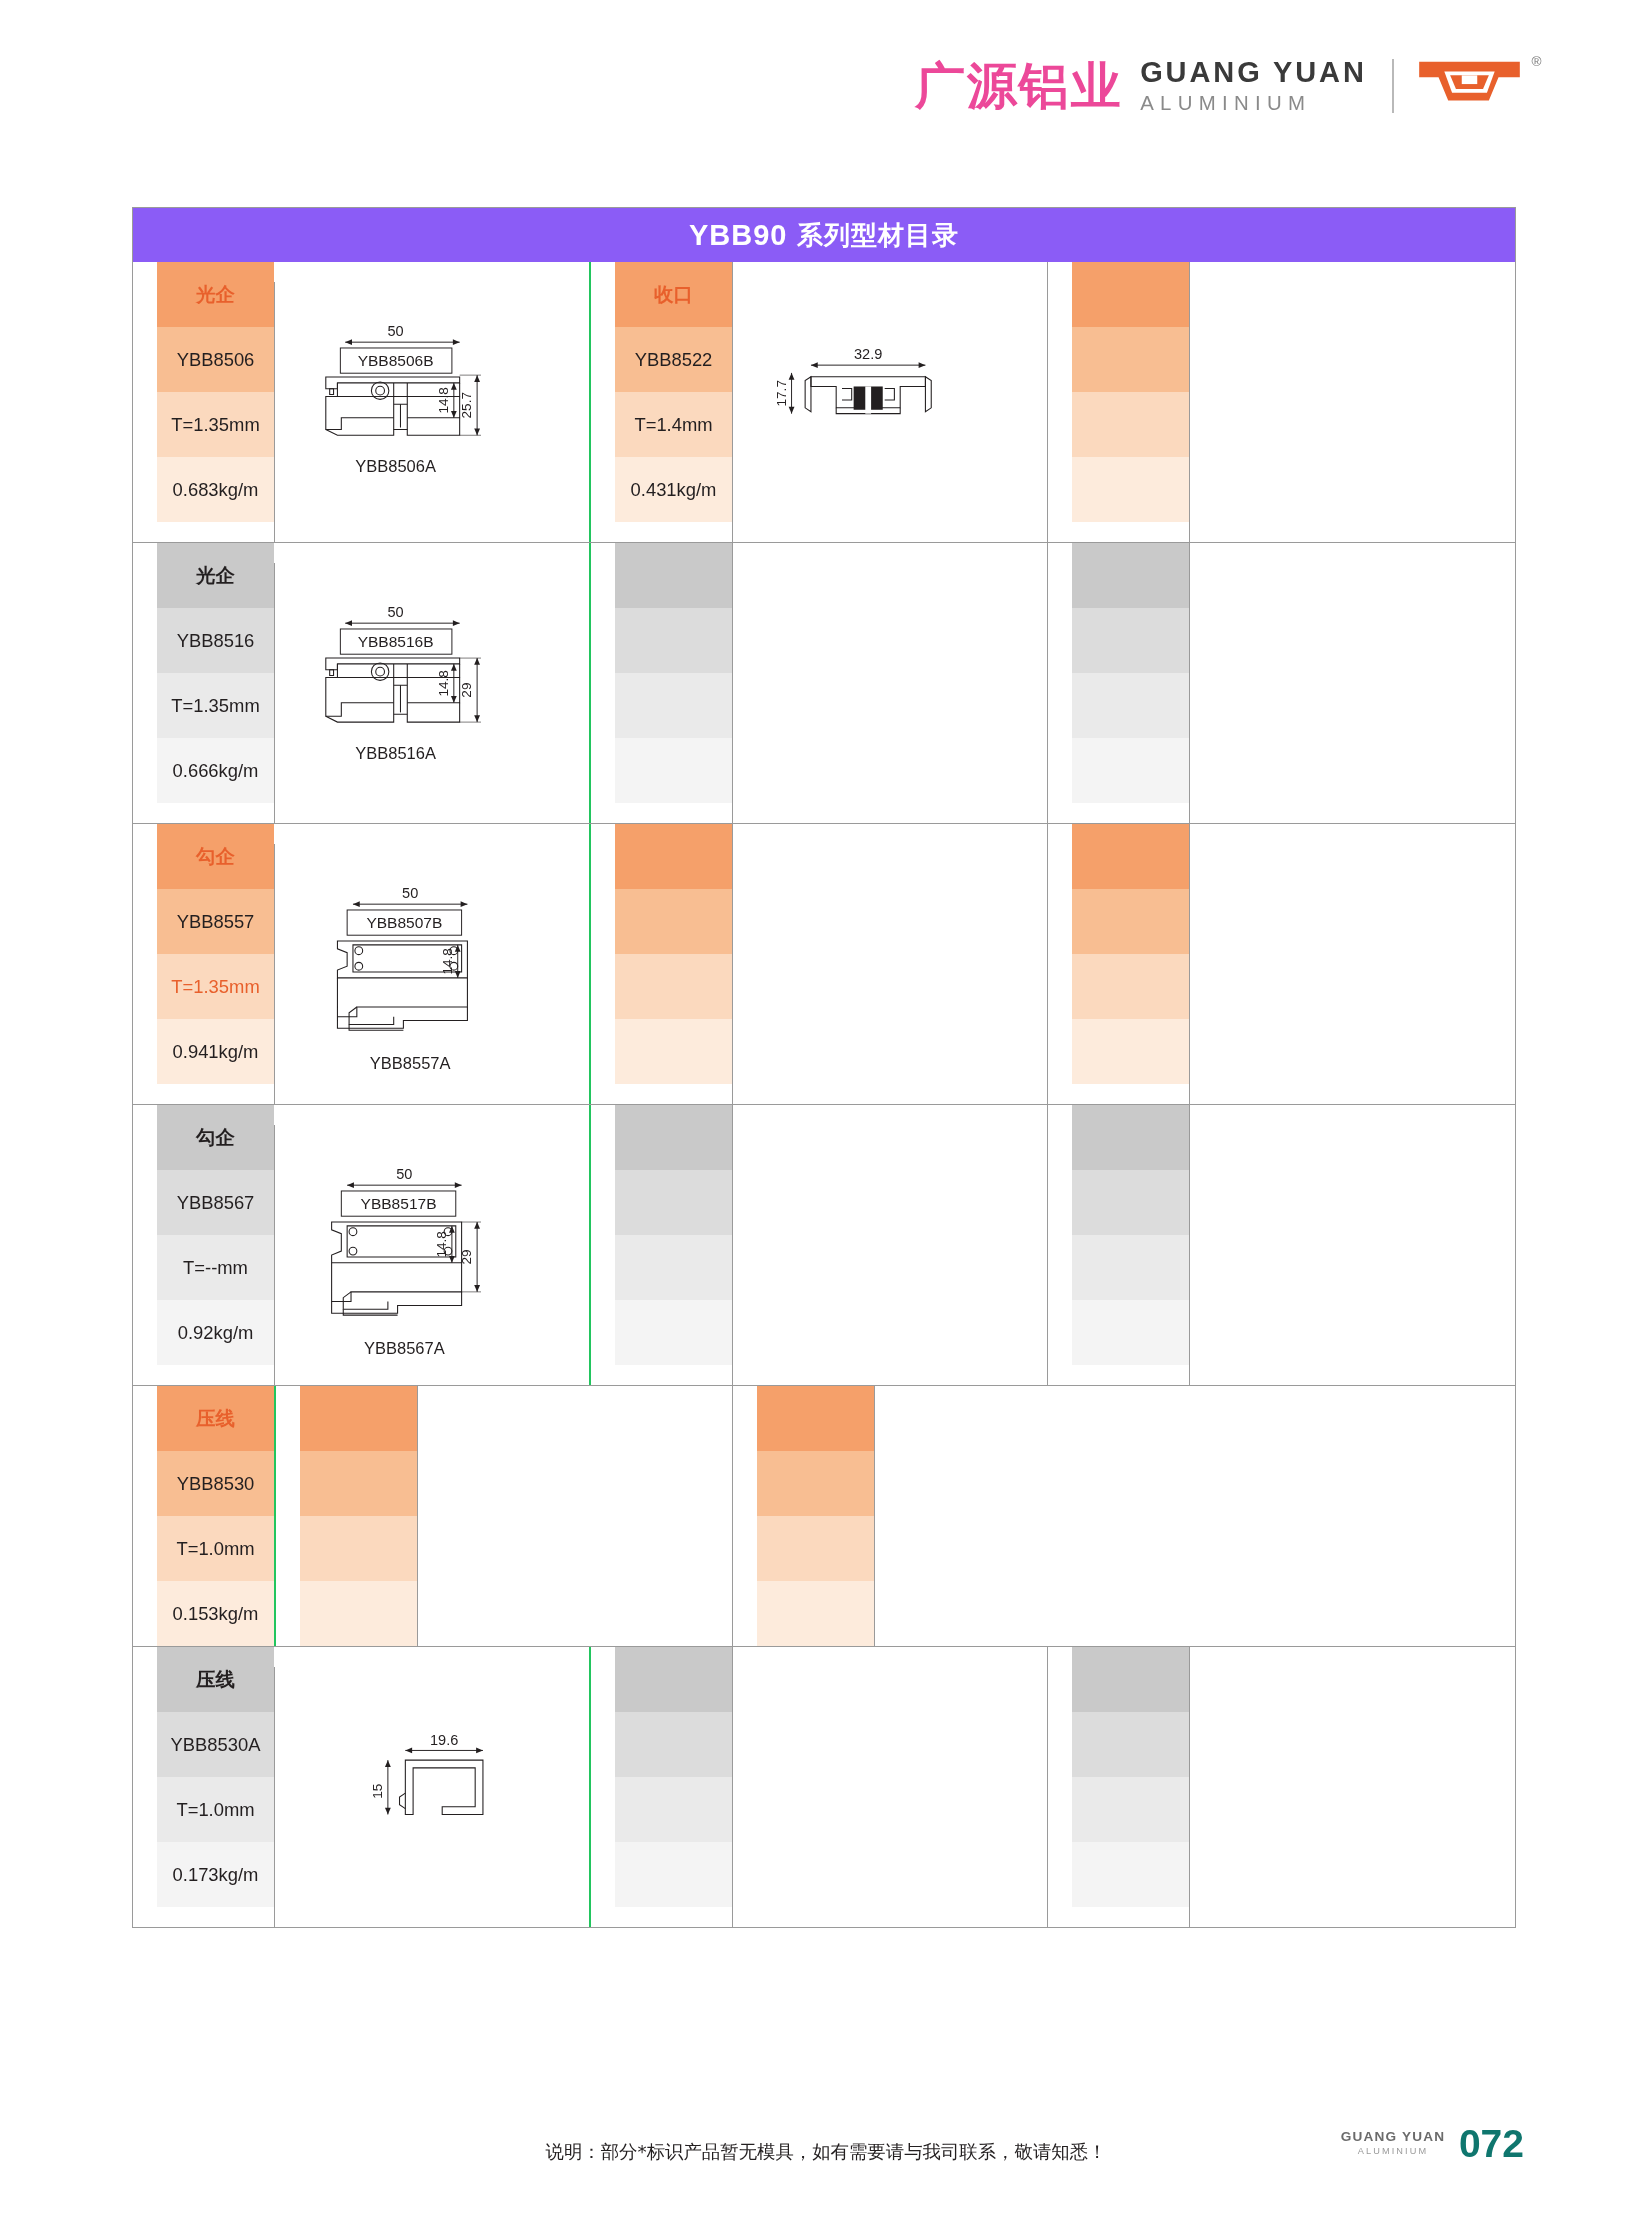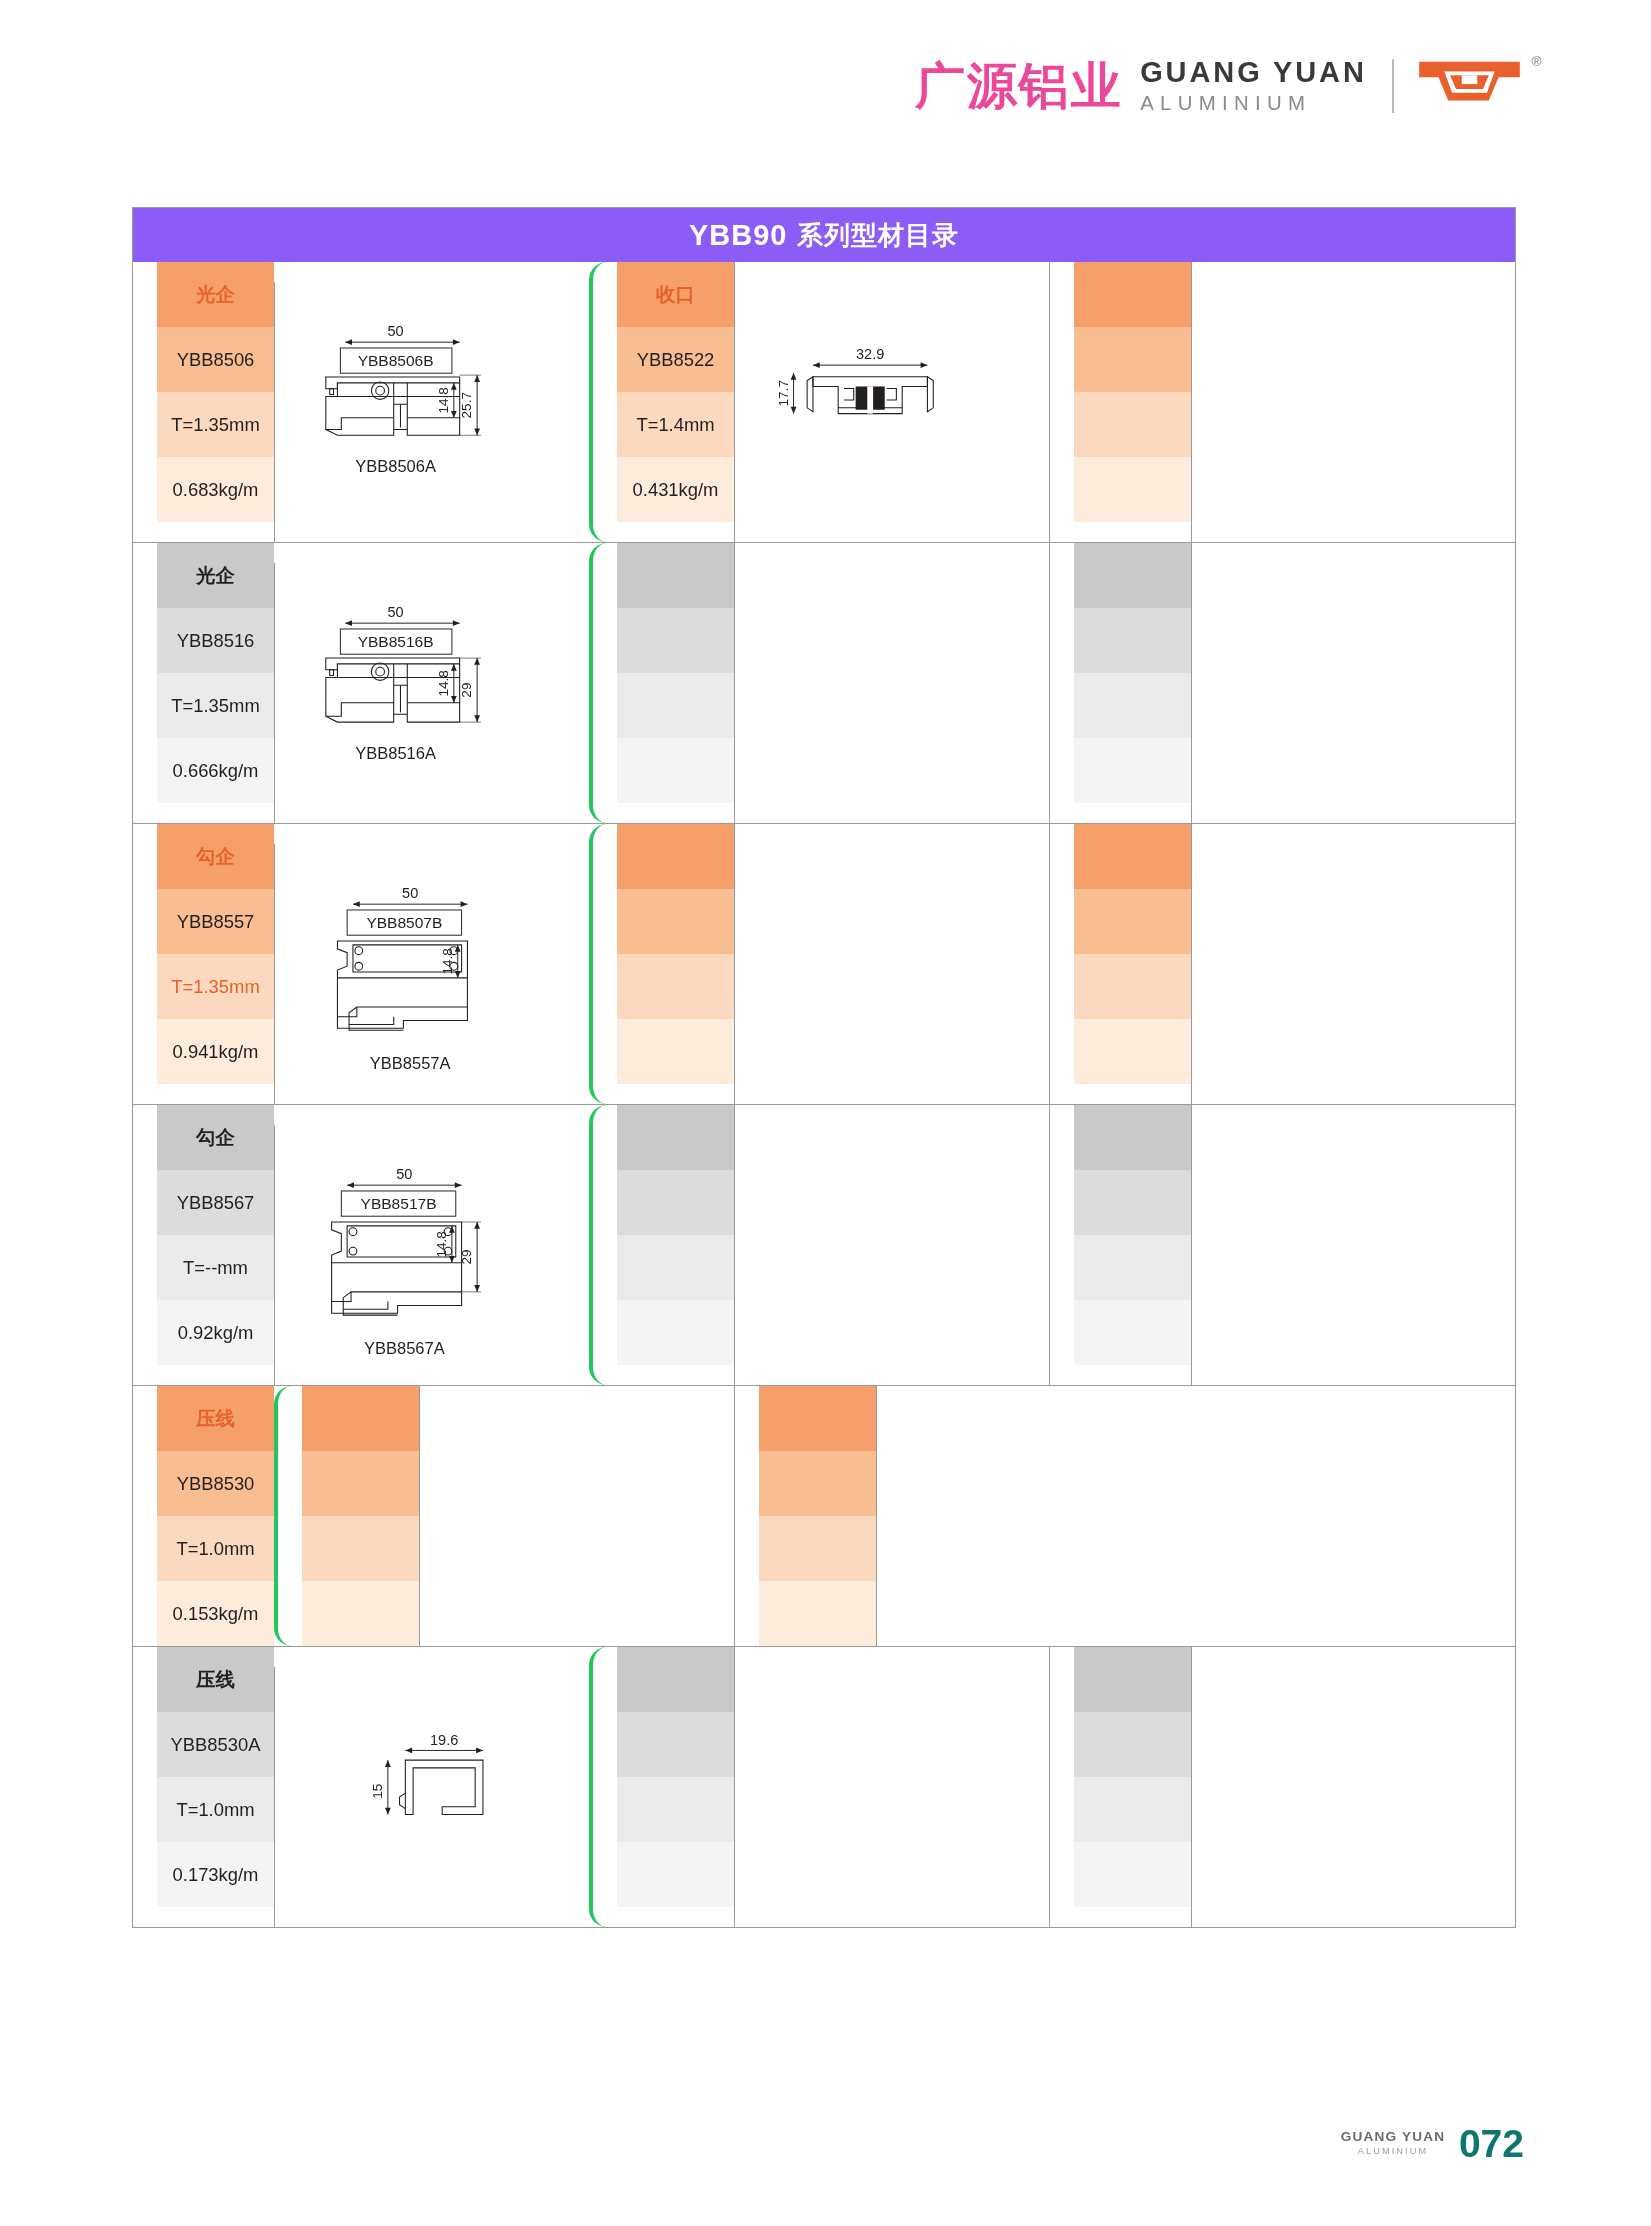--- a/index.html
+++ b/index.html
@@ -57,21 +57,21 @@
   }
   .title-bar .t-main{font-family:"Liberation Sans",sans-serif;}
   .title-bar .t-sub{font-family:"DejaVu Sans",sans-serif;margin-left:9.7px;font-size:26px;}
 
   .grid{display:block;}
   .row{display:flex;width:100%;border-top:1px solid #9a9a9a;box-sizing:border-box;}
   .row:first-child{border-top:none;}
 
   .col-label{width:141px;flex:0 0 141px;}
   .col-draw{width:314px;flex:0 0 314px;border-left:1px solid #9a9a9a;margin-top:20px;}
-  .col-label2{width:141px;flex:0 0 141px;border-left:4px solid #22c55e;border-radius:18px;}
+  .col-label2{width:141px;flex:0 0 141px;border-left:2px solid #22c55e;}
   .col-draw2{width:314px;flex:0 0 314px;border-left:1px solid #9a9a9a;}
   .col-label3{width:141px;flex:0 0 141px;border-left:1px solid #9a9a9a;}
   .col-draw3{width:infinity;flex:1 1 auto;border-left:1px solid #9a9a9a;}
 
   .cellstack{display:flex;flex-direction:column;height:100%;padding-left:24px;}
   .cell{
     display:flex;align-items:center;justify-content:center;
     font-size:18.4px;color:#231f20;
     box-sizing:border-box;
     height:65px;
@@ -542,20 +542,21 @@
         </div>
         <div class="col-draw3">
           <div class="drawbox" style="height:260px;"></div>
         </div>
       </div>
 
     </div>
   </div>
 
   <div class="footer">
+    <div class="foot-note">说明：部分*标识产品暂无模具，如有需要请与我司联系，敬请知悉！</div>
     <div class="foot-logo">
       <div class="fl">
         <div class="a">GUANG YUAN</div>
         <div class="b">ALUMINIUM</div>
       </div>
       <div class="foot-page">072</div>
     </div>
   </div>
 
 </div>

